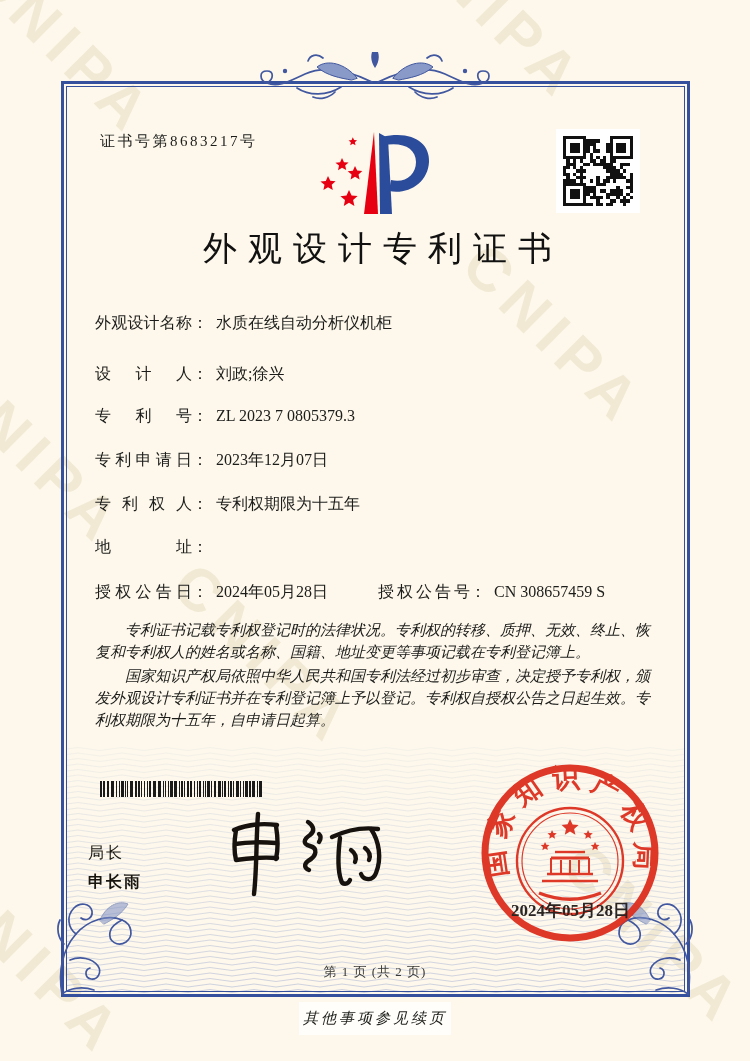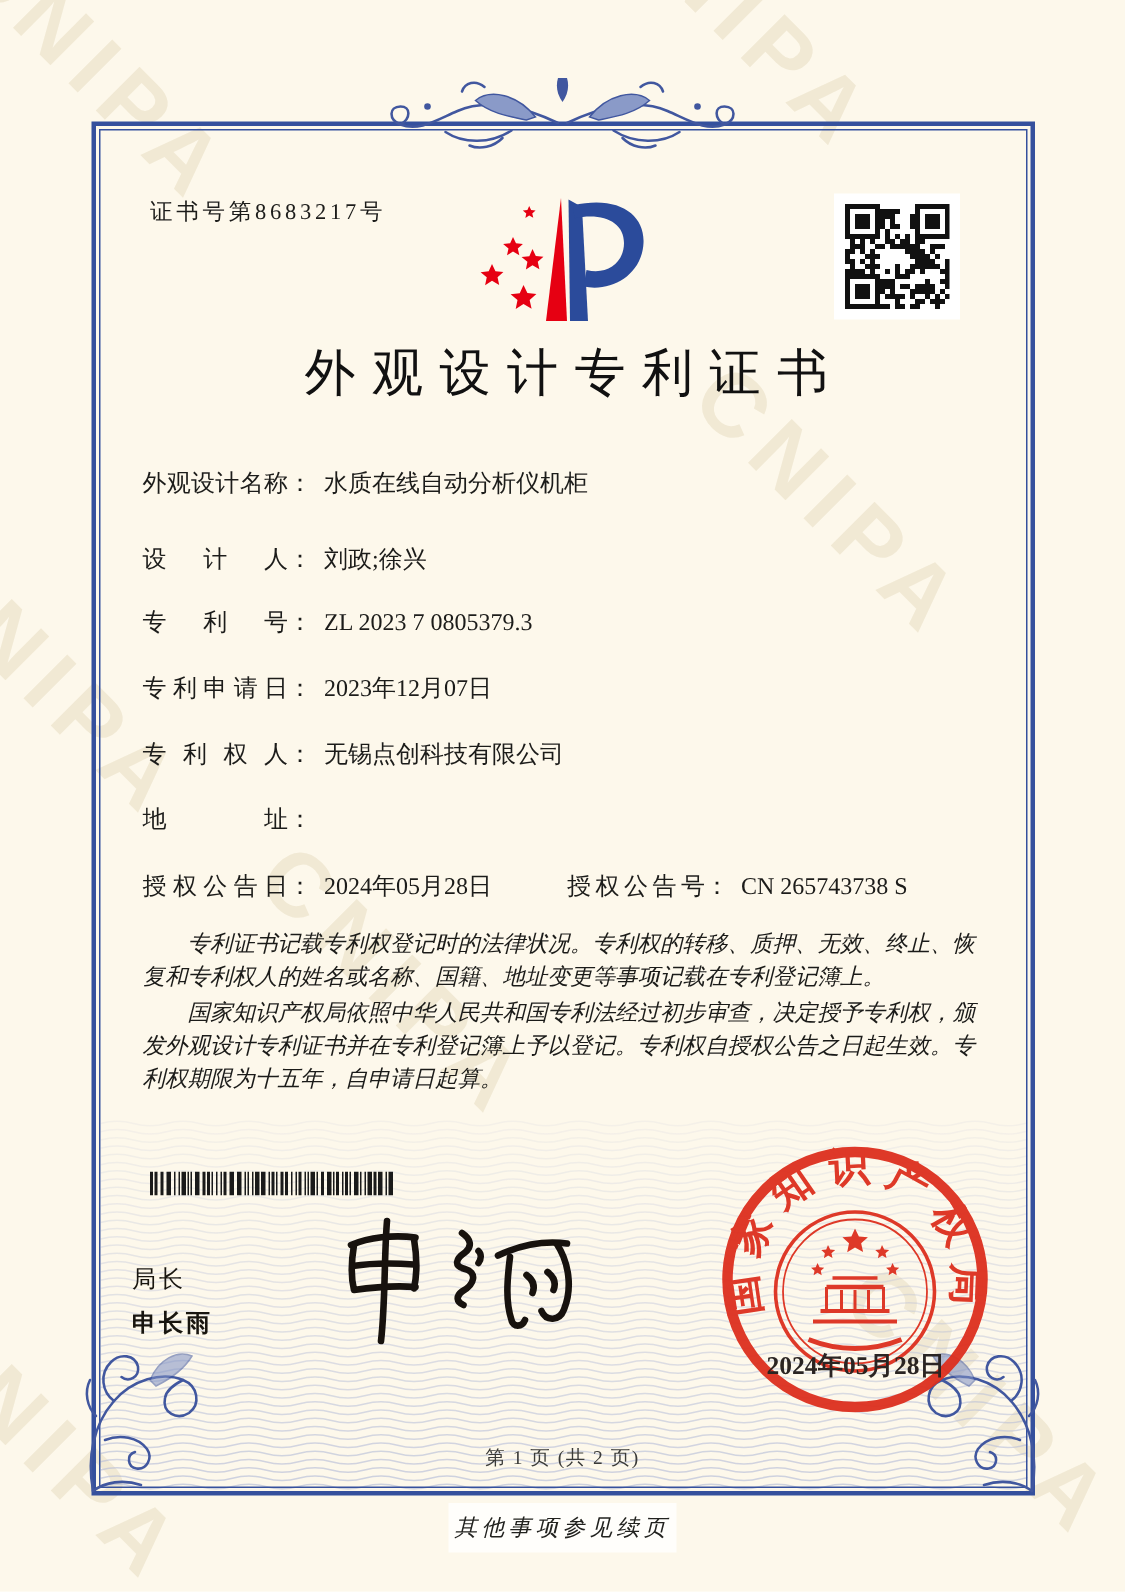--- a/index.html
+++ b/index.html
@@ -446,21 +446,21 @@
     <span class="fvalue">2023年12月07日</span>
   </div>
   <div class="row" style="left:95px;top:494px;">
     <span class="flabel">
         <span>专</span>
         <span>利</span>
         <span>权</span>
         <span>人</span>
       </span>
       <span>：</span>
-    <span class="fvalue">无锡点创科技有限公司</span>
+    <span class="fvalue">专利权期限为十五年</span>
   </div>
   <div class="row" style="left:95px;top:537px;">
     <span class="flabel">
         <span>地</span>
         <span>址</span>
       </span>
       <span>：</span>
   </div>
   <div class="row" style="left:95px;top:582px;">
     <span class="flabel">
@@ -475,21 +475,21 @@
   </div>
   <div class="row" style="left:378px;top:582px;">
     <span class="flabel" style="width:92px;">
         <span>授</span>
         <span>权</span>
         <span>公</span>
         <span>告</span>
         <span>号</span>
       </span>
       <span>：</span>
-    <span class="fvalue">CN 265743738 S</span>
+    <span class="fvalue">CN 308657459 S</span>
   </div>
 
   <div class="paras">
     <p>专利证书记载专利权登记时的法律状况。专利权的转移、质押、无效、终止、恢复和专利权人的姓名或名称、国籍、地址变更等事项记载在专利登记簿上。</p>
     <p>国家知识产权局依照中华人民共和国专利法经过初步审查，决定授予专利权，颁发外观设计专利证书并在专利登记簿上予以登记。专利权自授权公告之日起生效。专利权期限为十五年，自申请日起算。</p>
   </div>
 
   <svg id="barcode" width="166" height="16">
       <rect x="0" y="0" width="2" height="16" fill="#1a1a1a"></rect>
       <rect x="3" y="0" width="2" height="16" fill="#1a1a1a"></rect>

